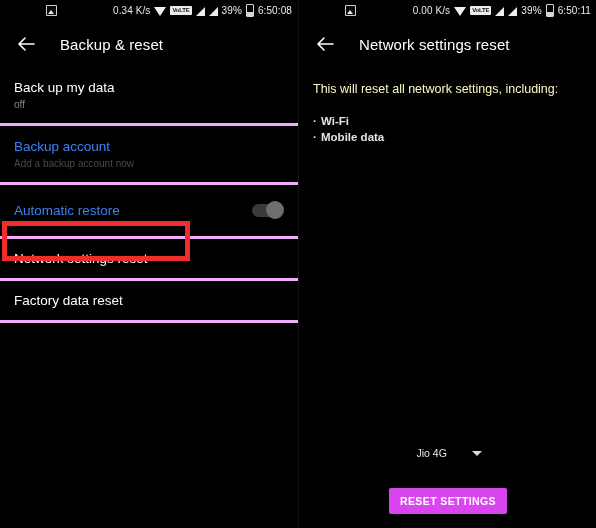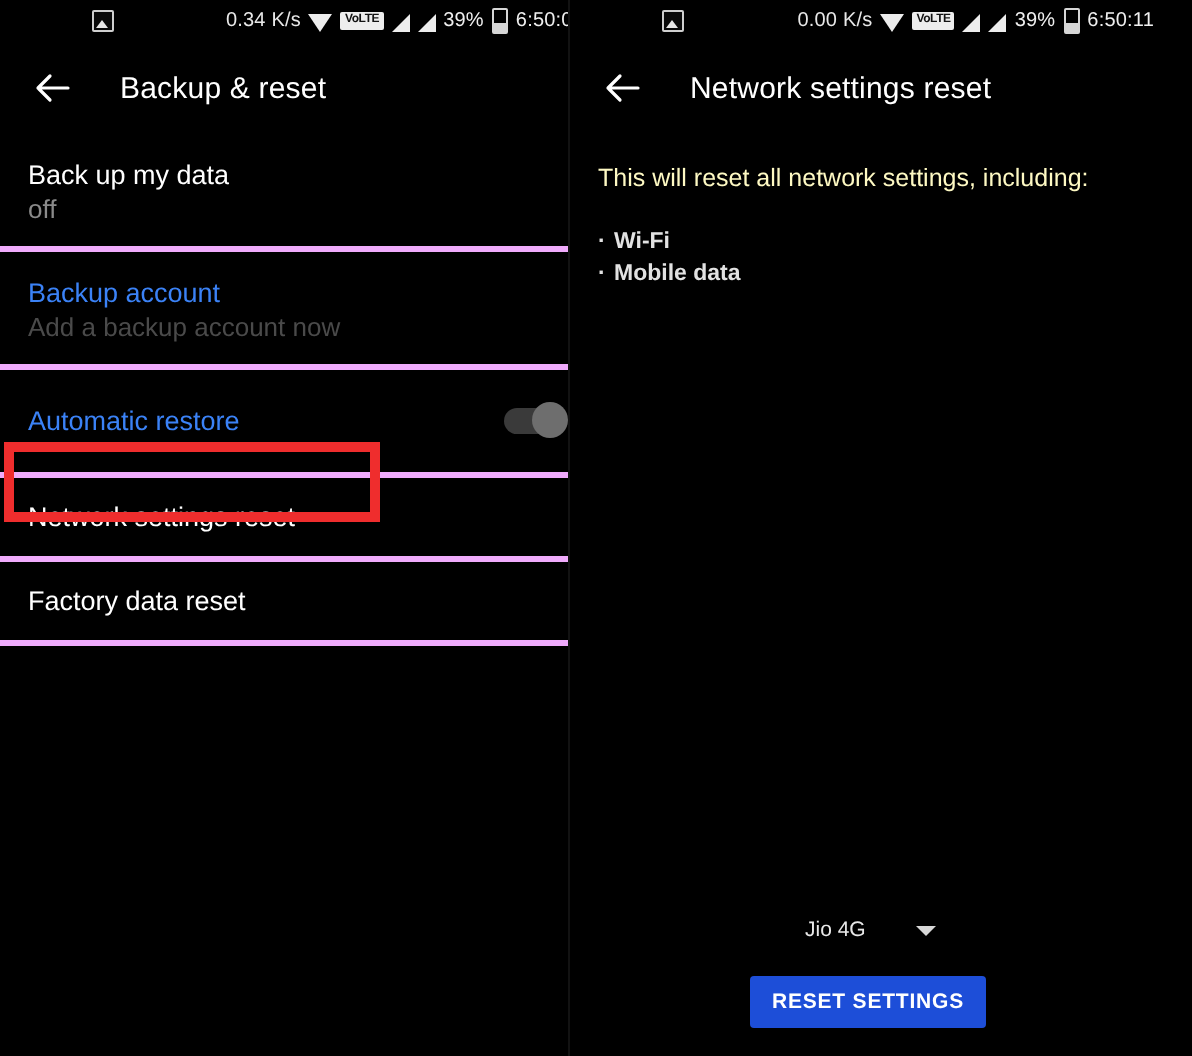--- a/index.html
+++ b/index.html
@@ -16,21 +16,21 @@
   }
   .screen {
     position: absolute;
     top: 0;
     width: 298px;
     height: 528px;
     background: #000000;
     overflow: hidden;
   }
   #left-screen  { left: 0; }
-  #right-screen { left: 284px; border-left: 1px solid #121212; }
+  #right-screen { left: 298px; border-left: 1px solid #121212; }
 
   
   .statusbar {
     height: 21px;
     display: flex;
     align-items: center;
     padding: 0 6px;
     background: #000000;
     box-sizing: border-box;
     margin-left: 40px;
@@ -143,21 +143,21 @@
     min-height: 54px;
   }
   .row-text { display: flex; flex-direction: column; gap: 4px; }
   .row-title {
     color: #ffffff;
     font-size: 13.5px;
     line-height: 15px;
   }
   .row-sub {
     color: #8a8a8a;
-    font-size: 13px;
+    font-size: 10px;
     line-height: 11px;
   }
   .row.disabled .row-title { color: #3b82f6; }
   .row.disabled .row-sub   { color: #4a4a4a; }
   .row.single { min-height: 42px; padding-top: 12px; padding-bottom: 12px; }
 
   .toggle {
     width: 30px;
     height: 13px;
     border-radius: 7px;
@@ -214,21 +214,21 @@
   }
 
   .bottom-area {
     position: absolute;
     left: 0;
     bottom: 14px;
     width: 100%;
     display: flex;
     flex-direction: column;
     align-items: center;
-    gap: 12px;
+    gap: 24px;
   }
   .sim-select {
     width: 79px;
     height: 22px;
     background: #000000;
     display: flex;
     align-items: center;
     justify-content: space-between;
     padding: 0 6px 0 8px;
     box-sizing: border-box;
@@ -240,21 +240,21 @@
     color: #e8e8e8;
     font-size: 10.5px;
   }
   .caret {
     width: 0; height: 0;
     border-left: 5px solid transparent;
     border-right: 5px solid transparent;
     border-top: 5px solid #d8d8d8;
   }
   .reset-btn {
-    background: #1d4ed8;
+    background: #d946ef;
     color: #ffffff;
     border: none;
     font-family: "Liberation Sans", sans-serif;
     font-size: 10.5px;
     font-weight: bold;
     letter-spacing: 0.4px;
     padding: 7px 11px;
     border-radius: 2px;
     cursor: pointer;
   }

